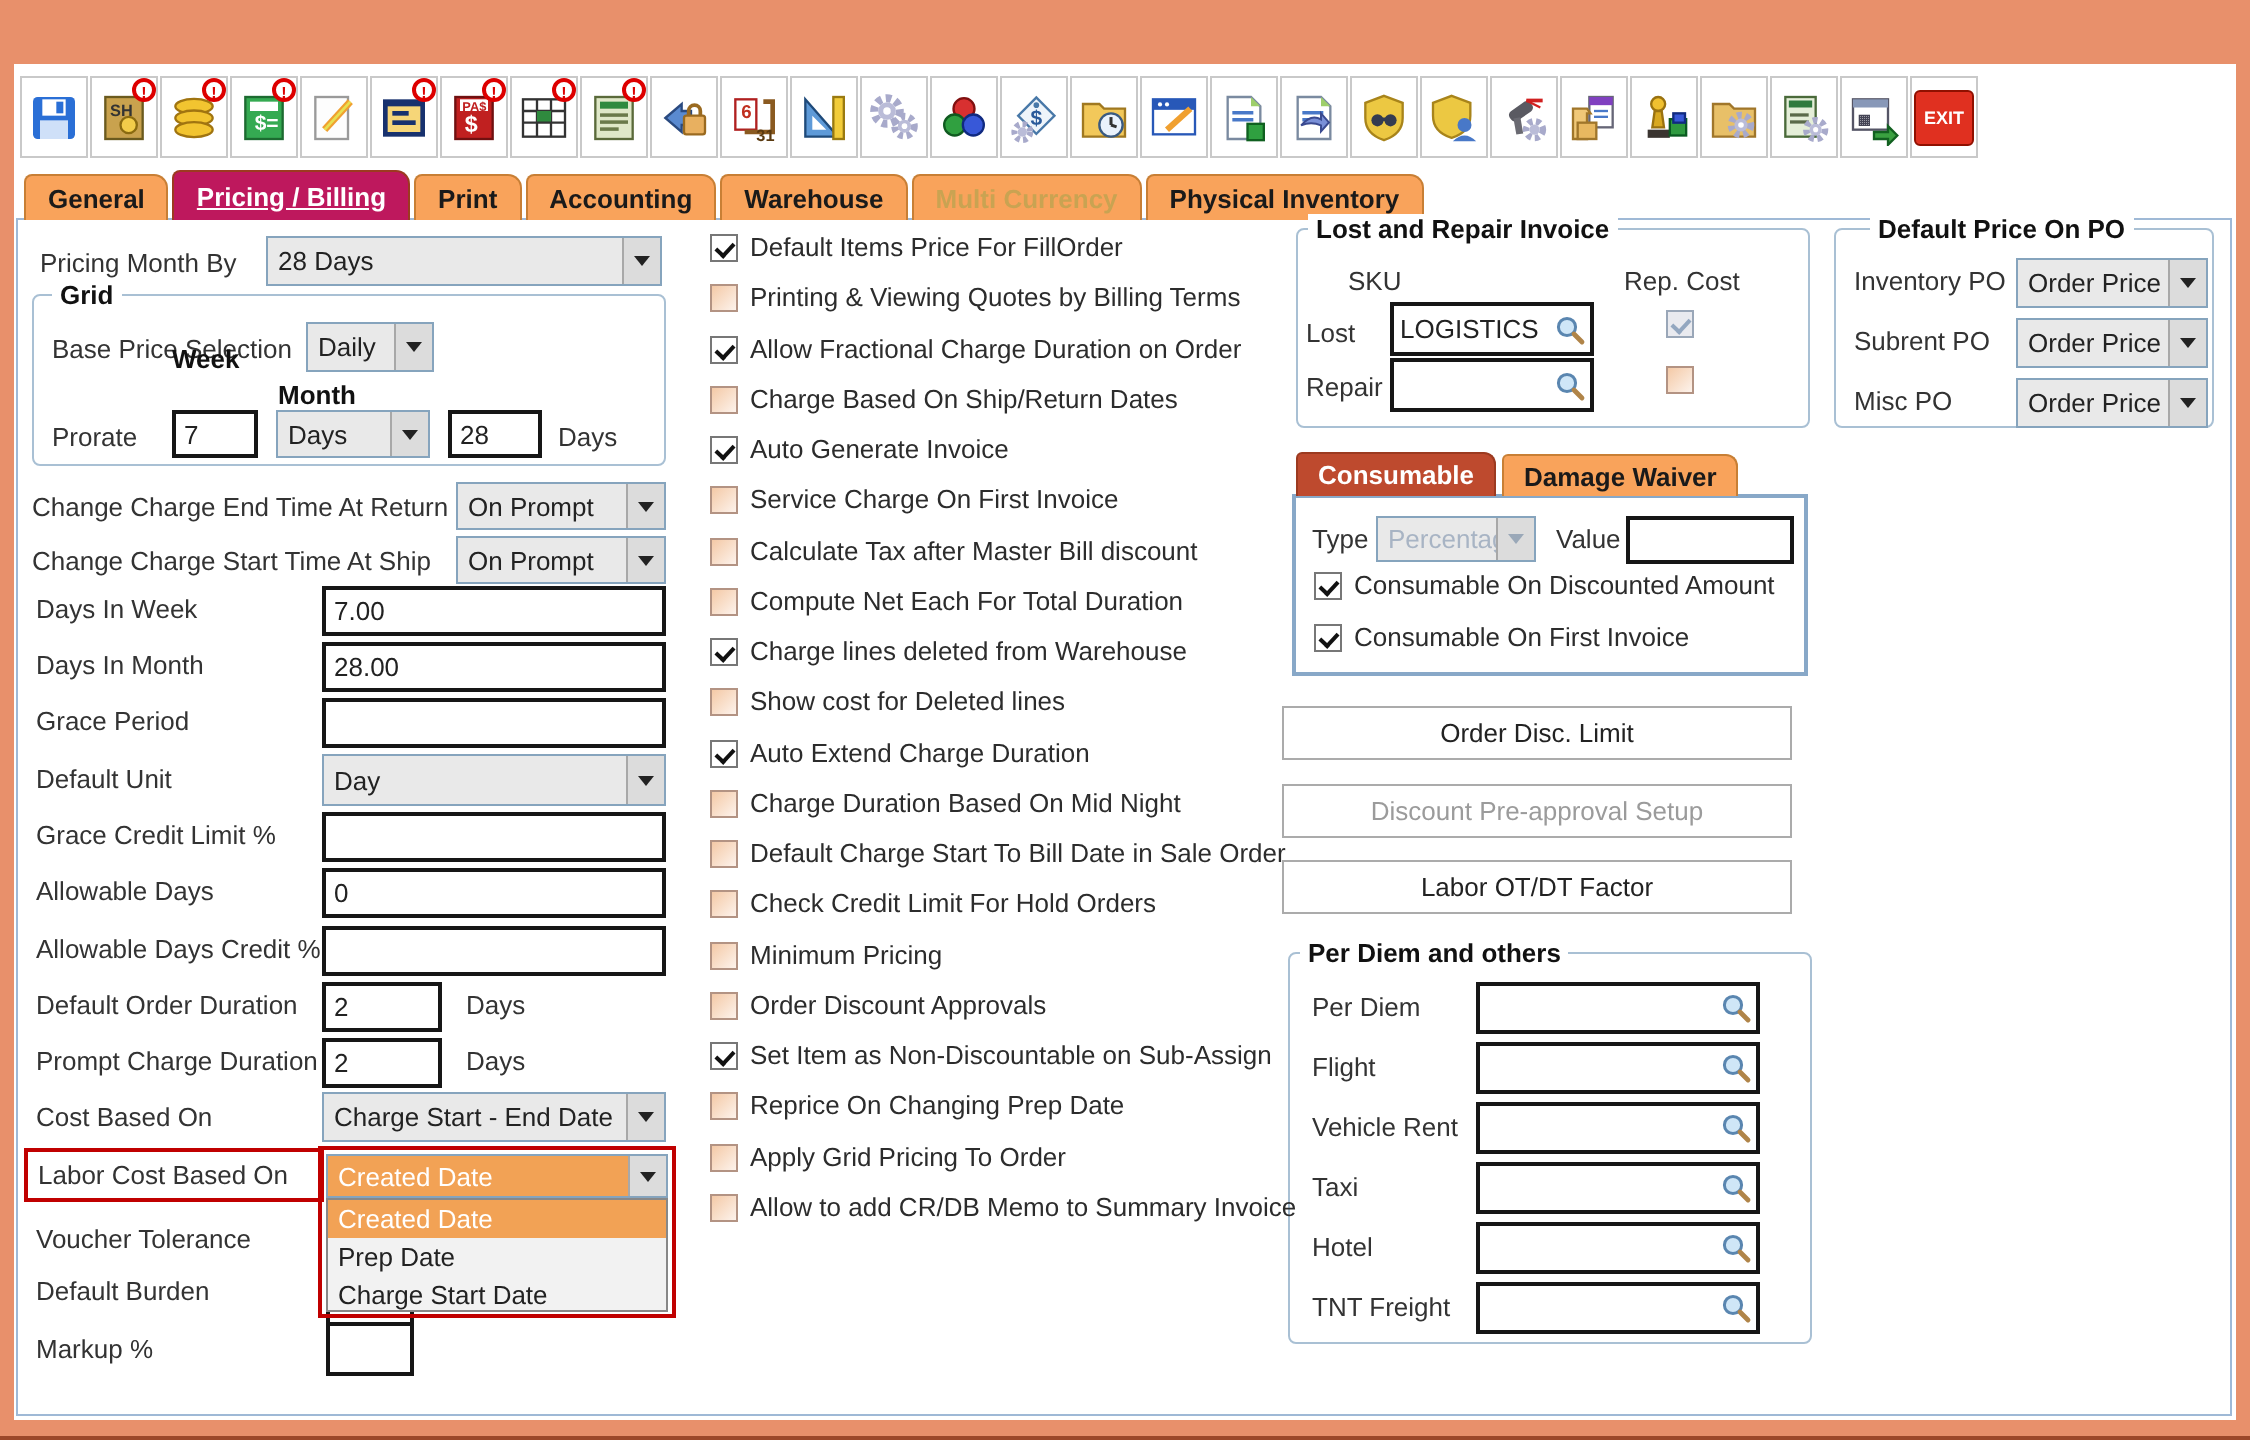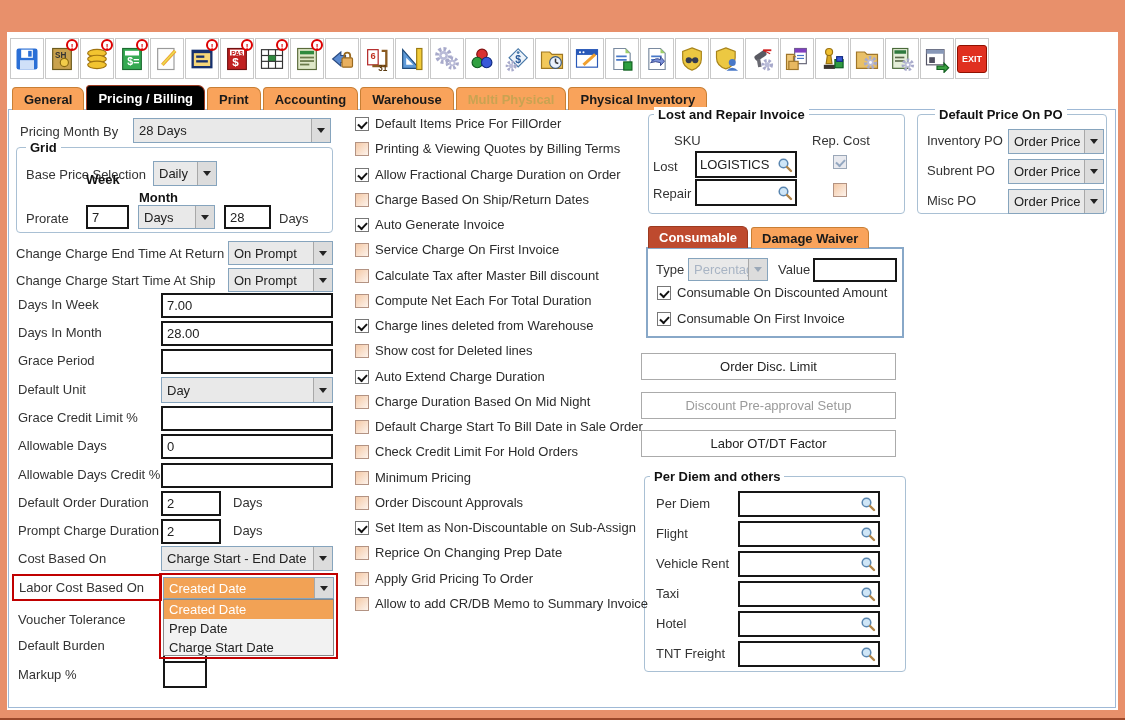--- a/index.html
+++ b/index.html
@@ -17,21 +17,21 @@
   
   .client{position:absolute;left:7px;top:32px;width:1111px;height:678px;background:#fff;}
   
   .toolbar{position:absolute;left:10px;top:38px;display:flex;z-index:3;}
   .tbtn{position:relative;width:34px;height:41px;border:1px solid #c9c9c9;background:#fff;margin-right:1px;display:flex;align-items:center;justify-content:center;box-sizing:border-box;}
   .badge{position:absolute;top:0px;right:0px;width:12px;height:12px;border-radius:50%;background:#fff;border:2px solid #dd0000;color:#dd0000;font-size:8px;font-weight:bold;line-height:11px;text-align:center;box-sizing:border-box;}
   .exiticon{width:28px;height:26px;background:#e03020;border:1px solid #901000;border-radius:3px;color:#fff;font-size:9px;font-weight:bold;display:flex;align-items:center;justify-content:center;letter-spacing:0;}
   
   .tabbar{position:absolute;left:12px;top:86px;height:24px;display:flex;align-items:flex-end;gap:2px;z-index:2;}
   .tab{height:22px;padding:0 11px;background:#F9A35B;border:1px solid #c87f35;border-bottom:none;border-radius:4px 7px 0 0;font-size:13px;font-weight:bold;color:#1a1a1a;display:flex;align-items:center;}
-  .tab.active{height:24px;background:#000000;color:#fff;border-color:#9c3a20;}
+  .tab.active{height:24px;background:#be185d;color:#fff;border-color:#9c3a20;text-decoration:underline;}
   .tab.disabled{color:#c9a352;}
   .panel{position:absolute;left:8px;top:109px;width:1108px;height:599px;border:1px solid #9fb9d6;background:#fff;box-sizing:border-box;}
   
   .flabel{position:absolute;font-size:13px;color:#333;white-space:nowrap;z-index:2;}
   .bold{font-weight:bold;color:#111;}
   .finput{position:absolute;border:2px solid #161616;background:#fff;font-size:13px;padding:0 4px;font-family:inherit;box-sizing:border-box;z-index:2;outline:none;color:#222;}
   .combo{position:absolute;background:#e9e9e9;border:1px solid #86a4bd;display:flex;align-items:stretch;box-sizing:border-box;z-index:2;}
   .combo .ctext{flex:1;font-size:13px;color:#222;display:flex;align-items:center;padding:0 5px;white-space:nowrap;overflow:hidden;}
   .combo .carrow{width:18px;background:#dcdcdc;border-left:1px solid #a8a8a8;display:flex;align-items:center;justify-content:center;}
   .tri{width:0;height:0;border-left:4px solid transparent;border-right:4px solid transparent;border-top:5px solid #222;}
@@ -311,21 +311,21 @@
         <span class="exiticon">EXIT</span>
       </div>
   </div>
 
   <div class="tabbar">
     <div class="tab">General</div>
     <div class="tab active">Pricing / Billing</div>
     <div class="tab">Print</div>
     <div class="tab">Accounting</div>
     <div class="tab">Warehouse</div>
-    <div class="tab disabled">Multi Physical</div>
+    <div class="tab disabled">Multi Currency</div>
     <div class="tab">Physical Inventory</div>
   </div>
 
   <div class="panel"></div>
 
   <span class="flabel" style="left:20px;top:124px;">Pricing Month By</span>
   <div class="combo" style="left:133px;top:118px;width:198px;height:25px;">
     <span class="ctext">28 Days</span>
       <span class="carrow">
         <span class="tri"></span>

